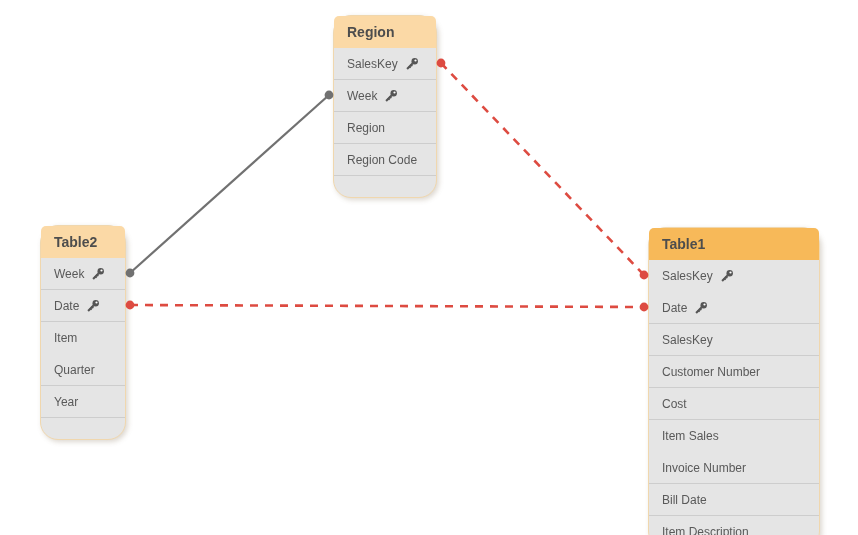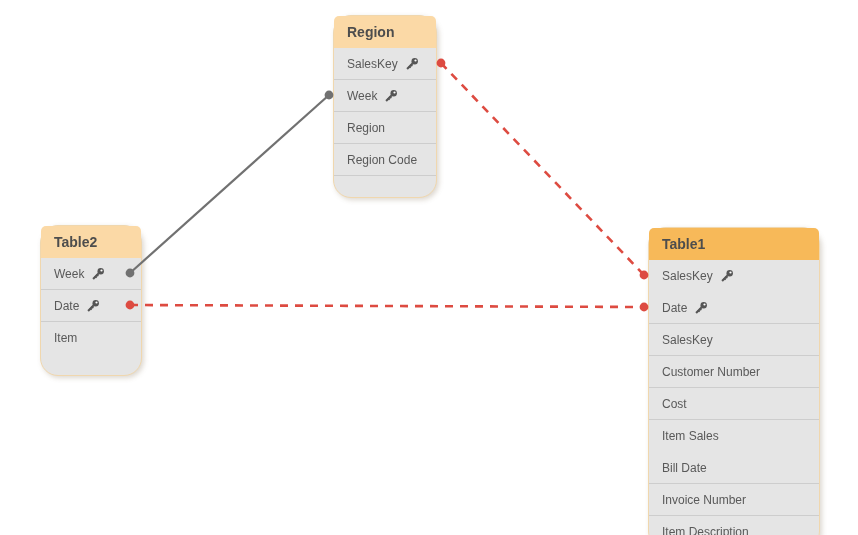--- a/index.html
+++ b/index.html
@@ -99,21 +99,21 @@
         </svg>
       </div>
       <div class="field-row divided">
         <span class="field-label">Region</span>
       </div>
       <div class="field-row divided">
         <span class="field-label">Region Code</span>
       </div>
       <div class="dm-table-footer"></div>
     </div>
-    <div class="dm-table" style="left: 40px; top: 225px; width: 102px;">
+    <div class="dm-table" style="left: 40px; top: 225px; width: 86px;">
       <div class="dm-table-header"><span>Table2</span></div>
       <div class="field-row divided">
         <span class="field-label">Week</span>
         <svg class="key-icon" width="14" height="14" viewBox="0 0 14 14">
           <circle cx="9.7" cy="4.3" r="3.2" fill="#555"></circle>
           <circle cx="10.5" cy="3.5" r="1.1" fill="#fff"></circle>
           <path d="M7.7 6.3 L2.1 11.9" stroke="#555" stroke-width="2.1" fill="none"></path>
           <path d="M3.9 9.1 L5.6 10.8 M5.6 7.4 L7.3 9.1" stroke="#555" stroke-width="1.5" fill="none"></path>
         </svg>
       </div>
@@ -121,20 +121,26 @@
         <span class="field-label">Date</span>
         <svg class="key-icon" width="14" height="14" viewBox="0 0 14 14">
           <circle cx="9.7" cy="4.3" r="3.2" fill="#555"></circle>
           <circle cx="10.5" cy="3.5" r="1.1" fill="#fff"></circle>
           <path d="M7.7 6.3 L2.1 11.9" stroke="#555" stroke-width="2.1" fill="none"></path>
           <path d="M3.9 9.1 L5.6 10.8 M5.6 7.4 L7.3 9.1" stroke="#555" stroke-width="1.5" fill="none"></path>
         </svg>
       </div>
       <div class="field-row">
         <span class="field-label">Item</span>
+      </div>
+      <div class="field-row divided">
+        <span class="field-label">Quarter</span>
+      </div>
+      <div class="field-row divided">
+        <span class="field-label">Year</span>
       </div>
       <div class="dm-table-footer"></div>
     </div>
     <div class="dm-table highlighted" style="left: 648px; top: 227px; width: 172px;">
       <div class="dm-table-header"><span>Table1</span></div>
       <div class="field-row">
         <span class="field-label">SalesKey</span>
         <svg class="key-icon" width="14" height="14" viewBox="0 0 14 14">
           <circle cx="9.7" cy="4.3" r="3.2" fill="#555"></circle>
           <circle cx="10.5" cy="3.5" r="1.1" fill="#fff"></circle>
@@ -157,22 +163,22 @@
       <div class="field-row divided">
         <span class="field-label">Customer Number</span>
       </div>
       <div class="field-row divided">
         <span class="field-label">Cost</span>
       </div>
       <div class="field-row">
         <span class="field-label">Item Sales</span>
       </div>
       <div class="field-row divided">
-        <span class="field-label">Bill Date</span>
+        <span class="field-label">Invoice Number</span>
       </div>
       <div class="field-row divided">
-        <span class="field-label">Invoice Number</span>
+        <span class="field-label">Bill Date</span>
       </div>
       <div class="field-row">
         <span class="field-label">Item Description</span>
       </div>
     </div>
   </div>
 
 </body></html>

